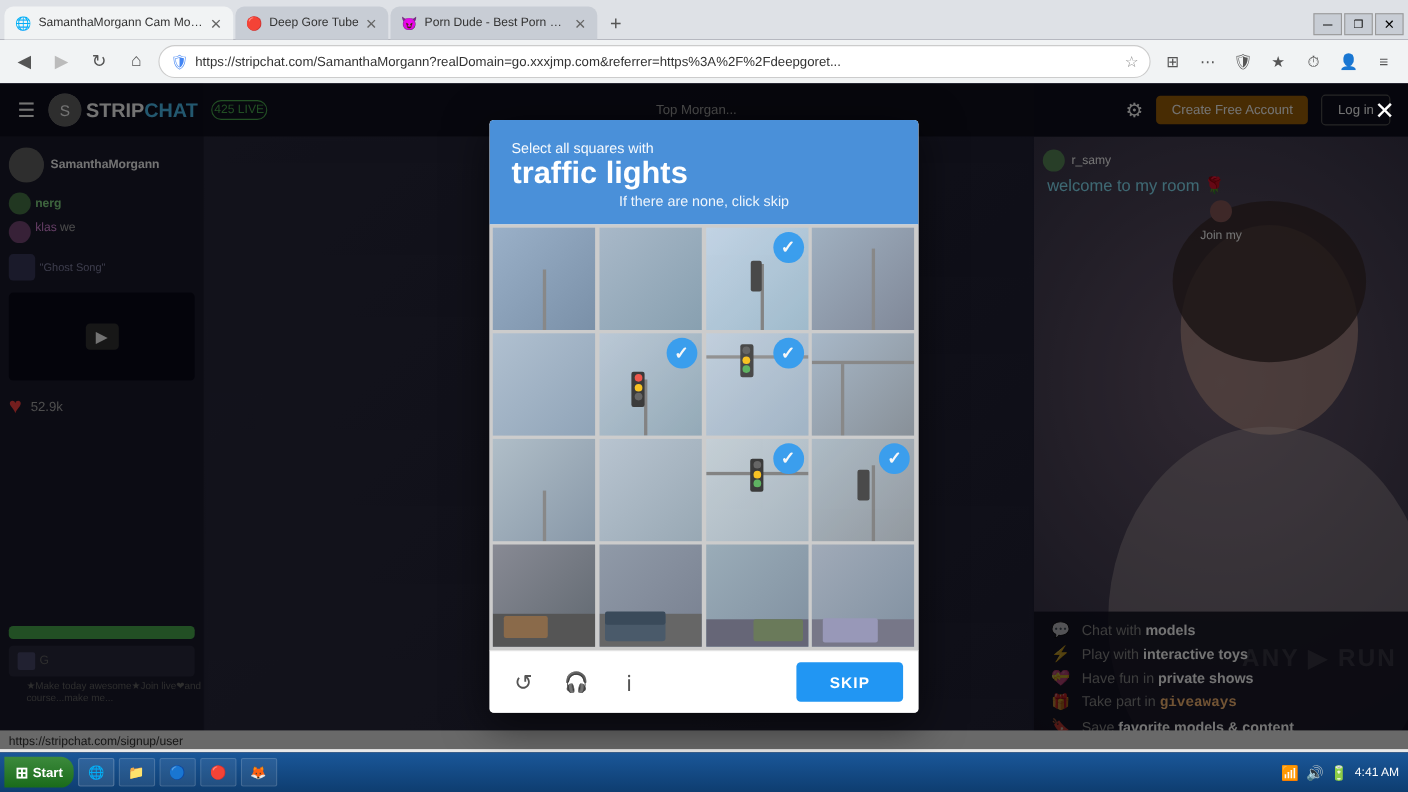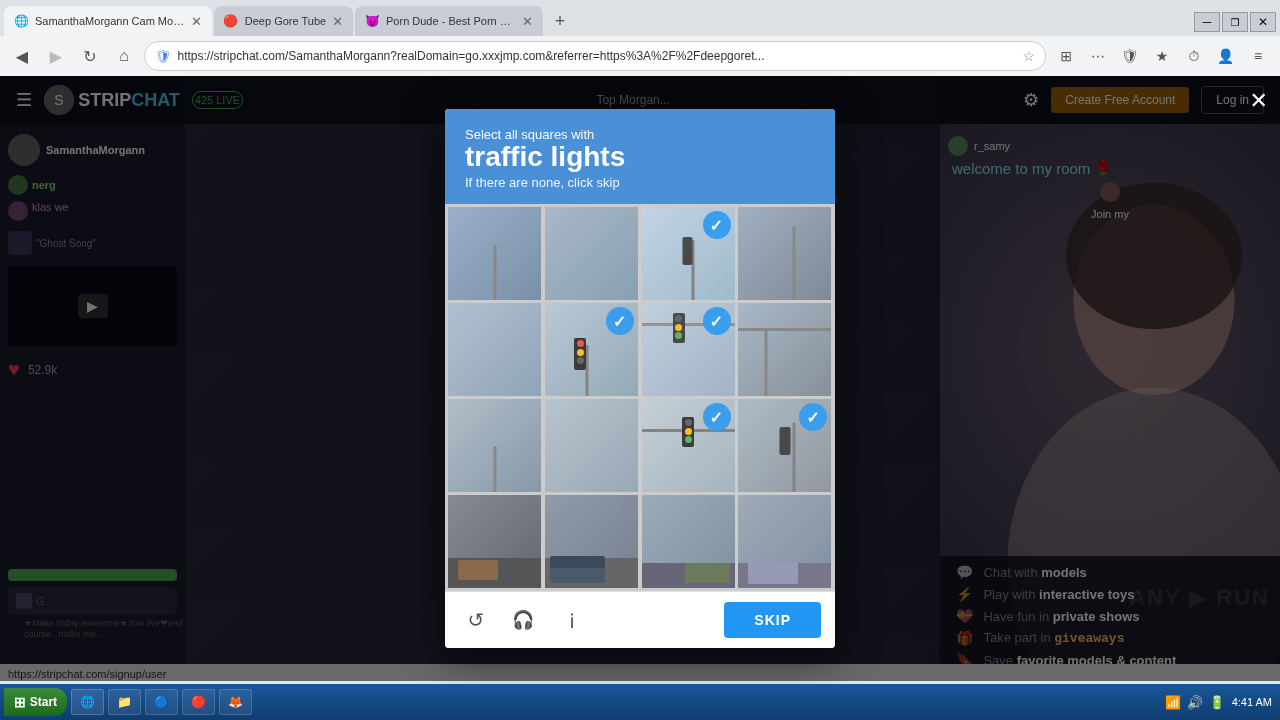--- a/index.html
+++ b/index.html
@@ -208,21 +208,21 @@
 
   <div style="position:absolute;top:0;left:0;right:0;bottom:0;background:rgba(0,0,0,0.55);display:flex;align-items:center;justify-content:center;z-index:50;">
 
     <div style="position:absolute;top:12px;right:12px;color:white;font-size:22px;cursor:pointer;z-index:51;">✕</div>
 
     <div style="width:390px;background:white;border-radius:4px;overflow:hidden;box-shadow:0 10px 40px rgba(0,0,0,0.6);">
 
       <div style="background:#4a90d9;padding:18px 20px 14px;">
         <div style="color:rgba(255,255,255,0.95);font-size:13px;">Select all squares with</div>
         <div style="color:white;font-size:28px;font-weight:bold;line-height:1.1;">traffic lights</div>
-        <div style="color:rgba(255,255,255,0.9);font-size:13px;margin-top:3px;">If there are none, click skip</div>
+        <div style="color:rgba(255,255,255,0.9);font-size:13px;margin-top:3px;text-align:center;">If there are none, click skip</div>
       </div>
 
       <div style="display:grid;grid-template-columns:repeat(4,1fr);gap:3px;padding:3px;background:#ccc;">
 
         <div style="width:93px;height:93px;background:linear-gradient(135deg,#9ab0c8,#7a90a8);position:relative;cursor:pointer;overflow:hidden;">
           <div style="position:absolute;bottom:0;left:50%;transform:translateX(-50%);width:3px;height:60%;background:#888;"></div>
         </div>
         <div style="width:93px;height:93px;background:linear-gradient(135deg,#a8b8c8,#88a0b0);position:relative;cursor:pointer;overflow:hidden;">
         </div>
         <div class="captcha-cell selected" style="width:93px;height:93px;background:linear-gradient(135deg,#c0d4e8,#98b8cc);position:relative;cursor:pointer;overflow:hidden;">

